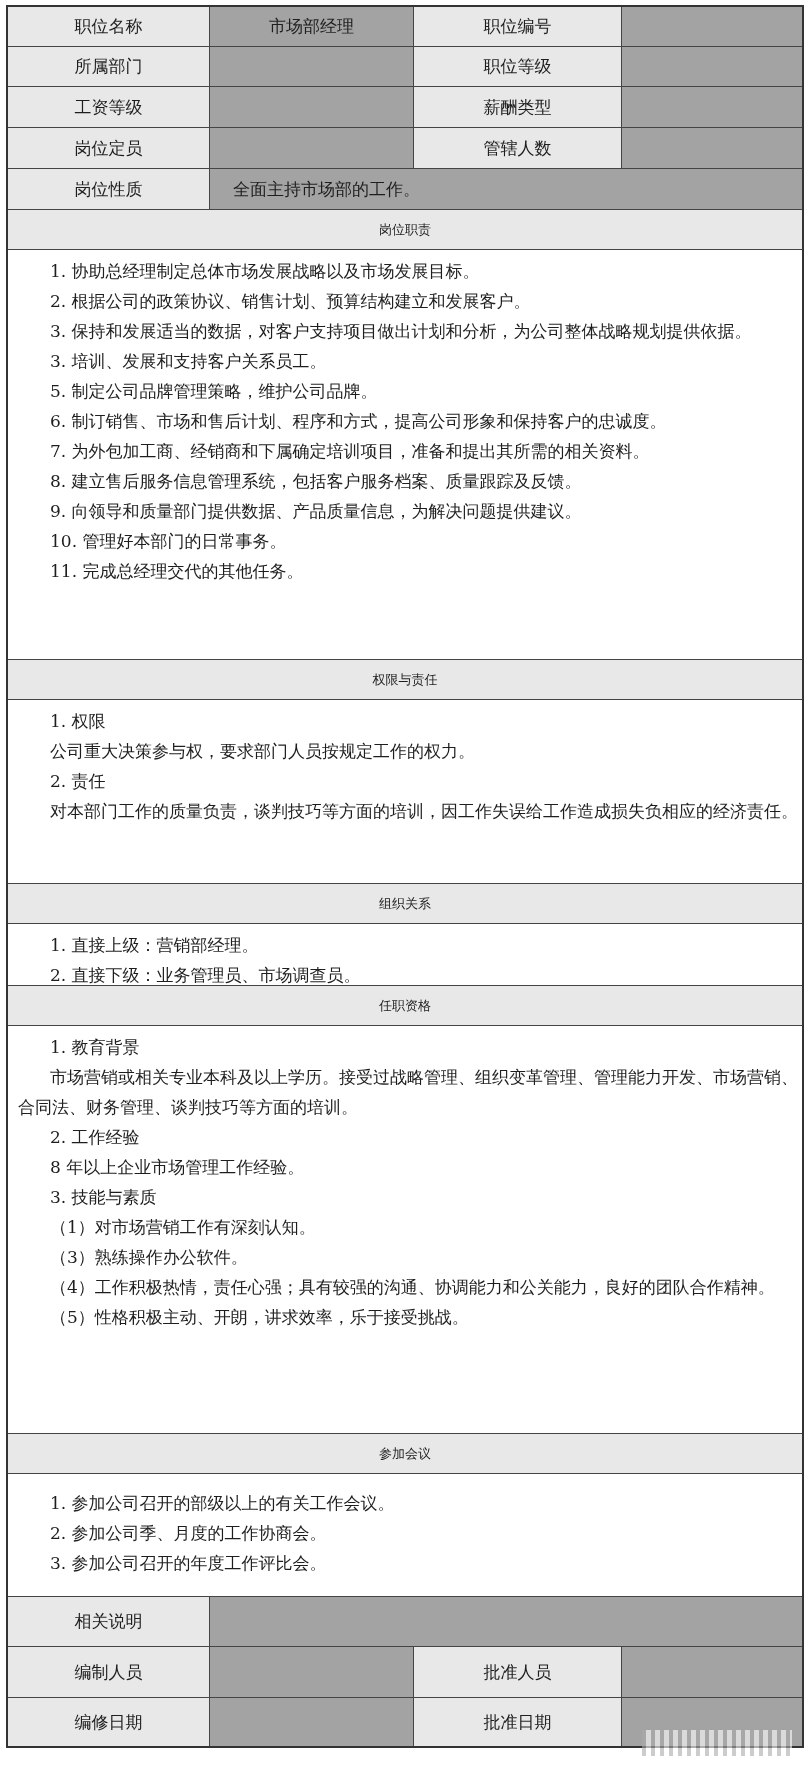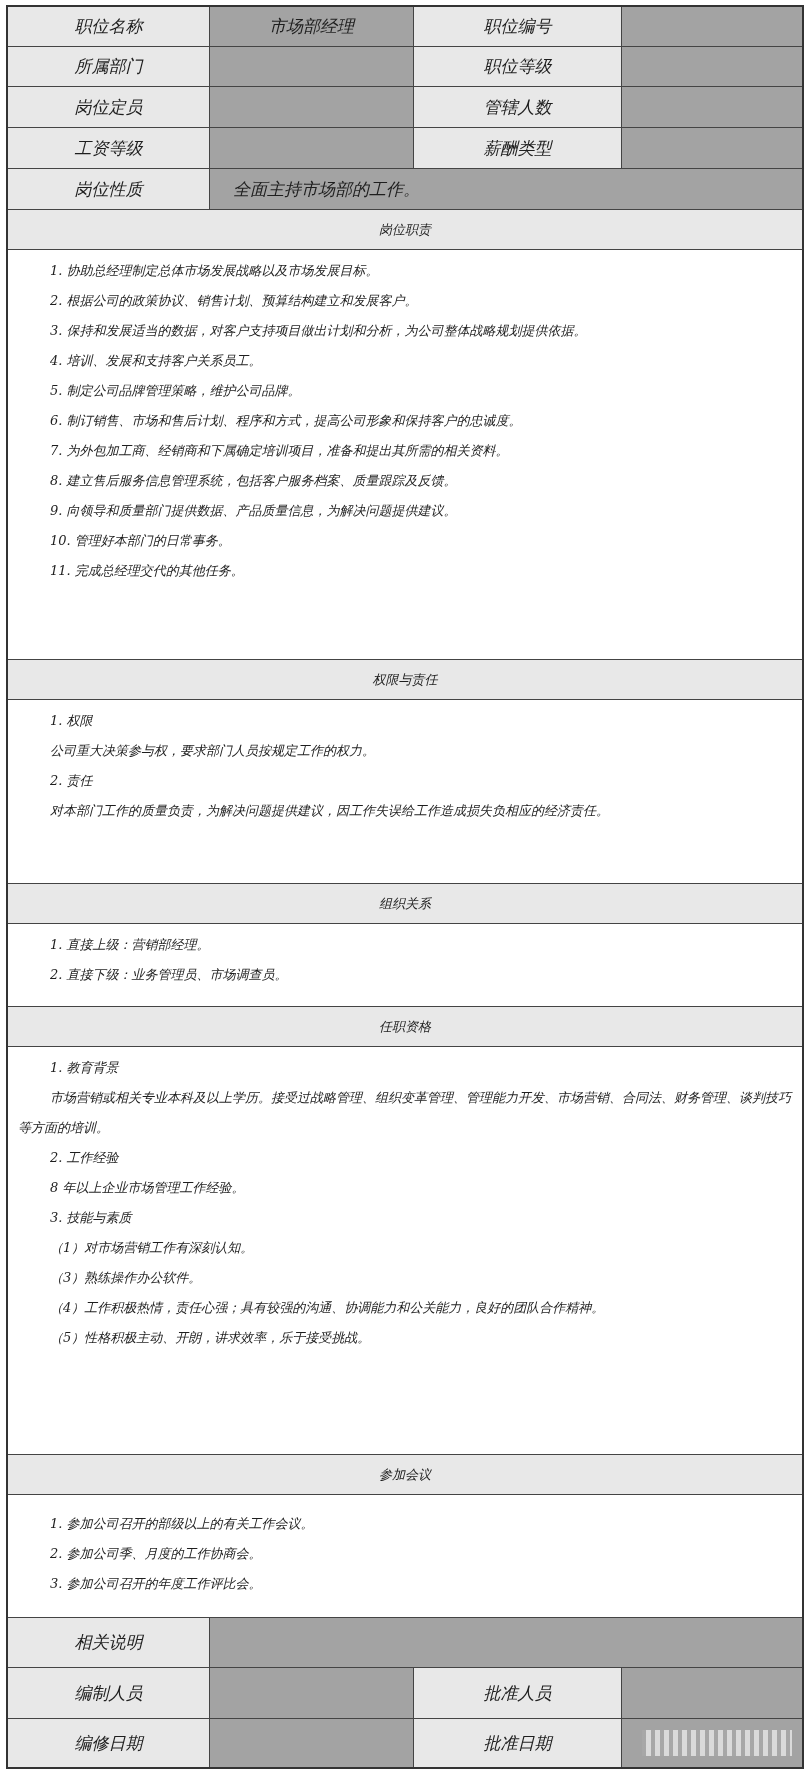--- a/index.html
+++ b/index.html
@@ -1,29 +1,29 @@
 <!DOCTYPE html>
 <html><head>
 <meta charset="utf-8">
 <style>
   html, body { margin:0; padding:0; background:#ffffff; }
   body { width:810px; height:1776px; position:relative; overflow:hidden;
          font-family:"DejaVu Serif","Liberation Serif",serif; color:#1e1e1e; }
-  .sheet { position:absolute; left:6px; top:5px; width:798px; border:2px solid #333; box-sizing:border-box;font-style:italic; }
+  .sheet { position:absolute; left:6px; top:5px; width:798px; border:2px solid #333; box-sizing:border-box; }
   .row { display:flex; border-bottom:1.5px solid #444; box-sizing:border-box; }
   .row:last-child { border-bottom:none;text-align:center; }
   .cell { display:flex; align-items:center; justify-content:center; box-sizing:border-box;
           font-size:17px; border-right:1.5px solid #444; }
   .cell:last-child { border-right:none;padding-left:23px; }
   .lbl { background:#e8e8e8; }
   .val { background:#a3a3a3; }
   .c1 { width:202px; } .c2 { width:204px; } .c3 { width:208px; } .c4 { flex:1; }
   .wide { flex:1; justify-content:flex-start; padding-left:14px; }
   .sec-head { background:#e8e8e8; justify-content:center; display:flex; align-items:center; font-size:13px; }
-  .body { padding:6px 4px 8px 10px; font-size:13px; line-height:30px; }
+  .body { padding:6px 4px 8px 10px; font-size:17px; line-height:30px; }
   .p { text-indent:32px; margin:0; }
   .wm { position:absolute; right:18px; top:1730px; width:150px; height:26px;
         background:repeating-linear-gradient(90deg,#aaa 0 4px,#fff 4px 9px); opacity:0.6; }
 </style>
 </head>
 <body>
 
 <div class="sheet">
 
   <div class="row" style="height:40px">
@@ -32,65 +32,65 @@
     <div class="cell lbl c3">职位编号</div>
     <div class="cell val c4"></div>
   </div>
   <div class="row" style="height:40px">
     <div class="cell lbl c1">所属部门</div>
     <div class="cell val c2"></div>
     <div class="cell lbl c3">职位等级</div>
     <div class="cell val c4"></div>
   </div>
   <div class="row" style="height:41px">
+    <div class="cell lbl c1">工资等级</div>
+    <div class="cell val c2"></div>
+    <div class="cell lbl c3">薪酬类型</div>
+    <div class="cell val c4"></div>
+  </div>
+  <div class="row" style="height:41px">
     <div class="cell lbl c1">岗位定员</div>
     <div class="cell val c2"></div>
     <div class="cell lbl c3">管辖人数</div>
-    <div class="cell val c4"></div>
-  </div>
-  <div class="row" style="height:41px">
-    <div class="cell lbl c1">工资等级</div>
-    <div class="cell val c2"></div>
-    <div class="cell lbl c3">薪酬类型</div>
     <div class="cell val c4"></div>
   </div>
   <div class="row" style="height:41px">
     <div class="cell lbl c1">岗位性质</div>
     <div class="cell val wide">全面主持市场部的工作。</div>
   </div>
 
   <div class="row sec-head" style="height:40px">岗位职责</div>
   <div class="row body" style="height:410px">
     <div>
       <p class="p">1. 协助总经理制定总体市场发展战略以及市场发展目标。</p>
       <p class="p">2. 根据公司的政策协议、销售计划、预算结构建立和发展客户。</p>
       <p class="p">3. 保持和发展适当的数据，对客户支持项目做出计划和分析，为公司整体战略规划提供依据。</p>
-      <p class="p">4. 培训、发展和支持客户关系员工。</p>
+      <p class="p">3. 培训、发展和支持客户关系员工。</p>
       <p class="p">5. 制定公司品牌管理策略，维护公司品牌。</p>
       <p class="p">6. 制订销售、市场和售后计划、程序和方式，提高公司形象和保持客户的忠诚度。</p>
       <p class="p">7. 为外包加工商、经销商和下属确定培训项目，准备和提出其所需的相关资料。</p>
       <p class="p">8. 建立售后服务信息管理系统，包括客户服务档案、质量跟踪及反馈。</p>
       <p class="p">9. 向领导和质量部门提供数据、产品质量信息，为解决问题提供建议。</p>
       <p class="p">10. 管理好本部门的日常事务。</p>
       <p class="p">11. 完成总经理交代的其他任务。</p>
     </div>
   </div>
 
   <div class="row sec-head" style="height:40px">权限与责任</div>
   <div class="row body" style="height:184px">
     <div>
       <p class="p">1. 权限</p>
       <p class="p">公司重大决策参与权，要求部门人员按规定工作的权力。</p>
       <p class="p">2. 责任</p>
-      <p class="p">对本部门工作的质量负责，为解决问题提供建议，因工作失误给工作造成损失负相应的经济责任。</p>
+      <p class="p">对本部门工作的质量负责，谈判技巧等方面的培训，因工作失误给工作造成损失负相应的经济责任。</p>
     </div>
   </div>
 
   <div class="row sec-head" style="height:40px">组织关系</div>
-  <div class="row body" style="height:83px">
+  <div class="row body" style="height:62px">
     <div>
       <p class="p">1. 直接上级：营销部经理。</p>
       <p class="p">2. 直接下级：业务管理员、市场调查员。</p>
     </div>
   </div>
 
   <div class="row sec-head" style="height:40px">任职资格</div>
   <div class="row body" style="height:408px">
     <div>
       <p class="p">1. 教育背景</p>

